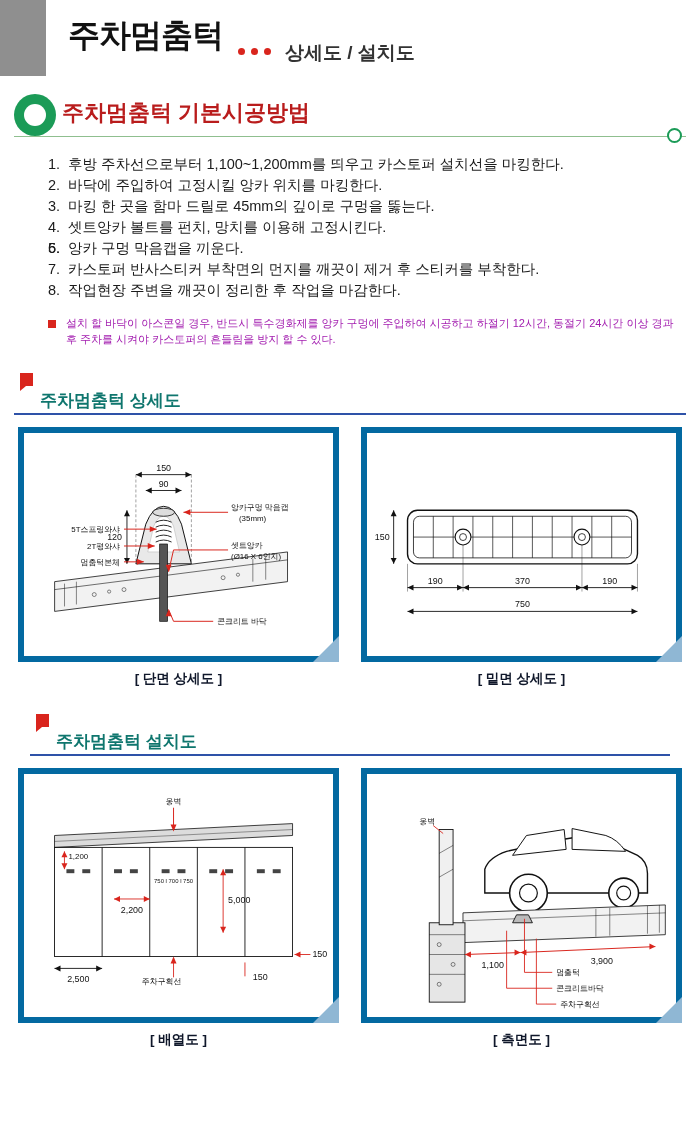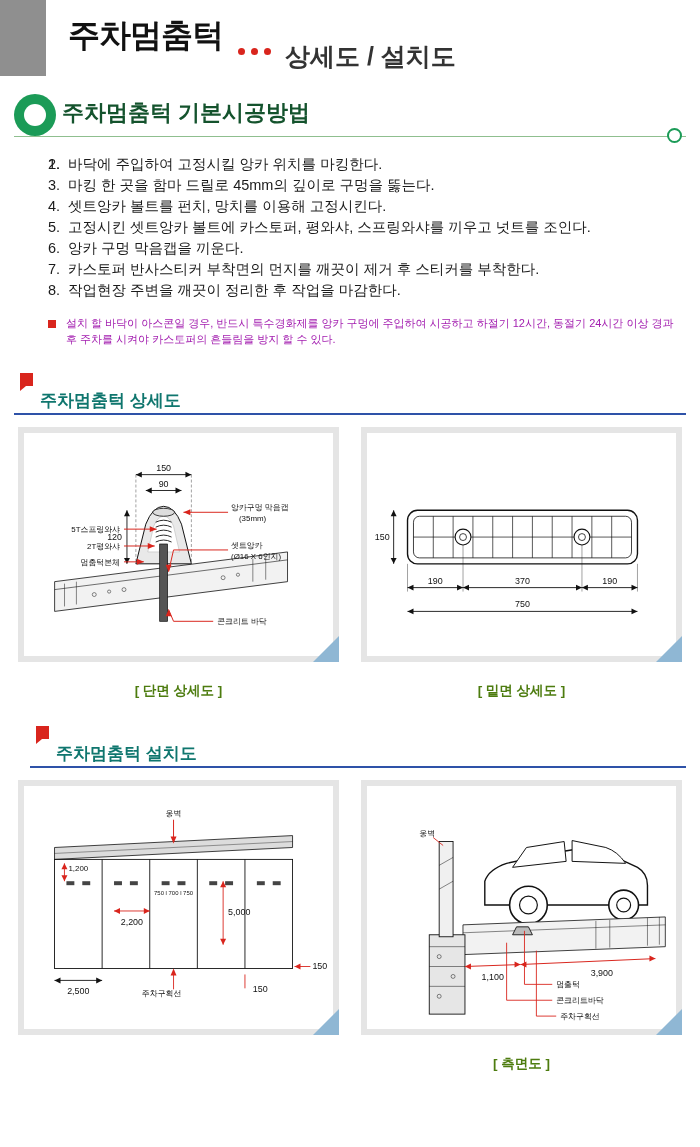--- a/index.html
+++ b/index.html
@@ -49,21 +49,21 @@
     display: block;
     width: 7px;
     height: 7px;
     background: #d9251d;
     border-radius: 50%;
   }
   .header-sub {
     position: absolute;
     left: 285px;
     top: 40px;
-    font-size: 25px;
+    font-size: 19px;
     font-weight: bold;
     color: #333;
   }
 
   
   .sec1 {
     position: relative;
     height: 48px;
   }
   .sec1-circle {
@@ -84,21 +84,21 @@
     height: 22px;
     border-radius: 50%;
     background: #ffffff;
   }
   .sec1-title {
     position: absolute;
     left: 48px;
     top: 6px;
     font-size: 22px;
     font-weight: bold;
-    color: #14532d;
+    color: #b91c1c;
   }
   .sec1-rule {
     position: absolute;
     left: 0;
     right: 0;
     top: 44px;
     height: 1px;
     background: #8fbf8f;
   }
   .sec1-dot-right {
@@ -200,21 +200,21 @@
     gap: 22px;
     padding: 10px 18px 0 18px;
     box-sizing: border-box;
   }
   .figbox {
     flex: 1;
     position: relative;
   }
   .panel {
     position: relative;
-    background: #e5e5e5;
+    background: #0369a1;
     padding: 6px;
     box-sizing: border-box;
     height: 235px;
     text-decoration: underline;
   }
   .panel-inner {
     background: #ffffff;
     width: 100%;
     height: 100%;
     position: relative;
@@ -226,22 +226,22 @@
     bottom: 0;
     width: 0;
     height: 0;
     border-left: 26px solid transparent;
     border-bottom: 26px solid #8fb7d4;
   }
   .figcap {
     text-align: center;
     font-size: 13.5px;
     font-weight: bold;
-    margin-top: 20px;
-    color: #4d7c0f;
+    margin-top: 8px;
+    color: #0f172a;
   }
 
   svg { display: block; }
 </style>
 </head>
 <body>
 
 <div class="header">
   <div class="header-bar"></div>
   <div class="header-title">주차멈춤턱</div>
@@ -255,25 +255,25 @@
 
 <div style="position:relative;padding:0 14px;box-sizing:border-box;">
   <div class="sec1">
     <div class="sec1-circle"></div>
     <div class="sec1-title">주차멈춤턱 기본시공방법</div>
     <div class="sec1-rule"></div>
     <div class="sec1-dot-right"></div>
   </div>
 
   <ul class="steps">
-    <li><span class="num">1.</span></li>
+    <li><span class="num">1.</span><span>후방 주차선으로부터 1,100~1,200mm를 띄우고 카스토퍼 설치선을 마킹한다.</span></li>
     <li><span class="num">2.</span><span>바닥에 주입하여 고정시킬 앙카 위치를 마킹한다.</span></li>
     <li><span class="num">3.</span><span>마킹 한 곳을 함마 드릴로 45mm의 깊이로 구멍을 뚫는다.</span></li>
     <li><span class="num">4.</span><span>셋트앙카 볼트를 펀치, 망치를 이용해 고정시킨다.</span></li>
-    <li><span class="num">5.</span><span>고정시킨 셋트앙카 볼트에 카스토퍼, 평와샤, 스프링와샤를 끼우고 넛트를 조인다.</span></li>
+    <li><span class="num">5.</span></li>
     <li><span class="num">6.</span><span>앙카 구멍 막음캡을 끼운다.</span></li>
     <li><span class="num">7.</span><span>카스토퍼 반사스티커 부착면의 먼지를 깨끗이 제거 후 스티커를 부착한다.</span></li>
     <li><span class="num">8.</span><span>작업현장 주변을 깨끗이 정리한 후 작업을 마감한다.</span></li>
   </ul>
 
   <div class="notes">
     <div class="note">
       <span class="sq"></span>
       <span>설치 할 바닥이 아스콘일 경우, 반드시 특수경화제를 앙카 구멍에 주입하여 시공하고 하절기 12시간, 동절기 24시간 이상 경과 후 주차를 시켜야 카스토퍼의 흔들림을 방지 할 수 있다.</span>
     </div>
@@ -433,21 +433,21 @@
           <path d="M272 180 l-6 -3 l0 6 z" fill="#111"></path>
           <text x="156" y="176" font-size="9" text-anchor="middle" fill="#111" font-family="Liberation Sans, sans-serif">750</text>
         </svg>
       </div>
       <div class="foldcorner"></div>
     </div>
     <div class="figcap">[ 밑면 상세도 ]</div>
   </div>
 </div>
 
-<div style="position:relative;padding:0 14px;box-sizing:border-box;margin-left:16px;">
+<div style="position:relative;padding:0 30px;box-sizing:border-box;">
   <div class="subsec">
     <div class="flag"></div>
     <div class="stitle">주차멈춤턱 설치도</div>
     <div class="sline"></div>
   </div>
 </div>
 
 <div class="figrow">
 
   <div class="figbox">
@@ -512,20 +512,21 @@
           <line x1="222" y1="190" x2="222" y2="204" stroke="#d9251d" stroke-width="0.9"></line>
           <text x="230" y="208" font-size="9" fill="#111" font-family="Liberation Sans, sans-serif">150</text>
 
           <line x1="150" y1="205" x2="150" y2="186" stroke="#d9251d" stroke-width="0.9"></line>
           <path d="M150 184 l-3 7 l6 0 z" fill="#d9251d"></path>
           <text x="118" y="212" font-size="8" fill="#111" font-family="Liberation Sans, sans-serif">주차구획선</text>
         </svg>
       </div>
       <div class="foldcorner"></div>
     </div>
+    <div class="figcap">[ 배열도 ]</div>
   </div>
 
   <div class="figbox">
     <div class="panel" style="height:255px;">
       <div class="panel-inner">
         <svg viewBox="0 0 310 245" width="100%" height="100%">
 
           <g stroke="#111" stroke-width="1.4" fill="#ffffff">
             <path d="M118 120 L118 96 Q122 84 140 78 L196 66 Q226 60 246 70 L272 82 Q282 88 282 100 L282 120 Z"></path>
           </g>

